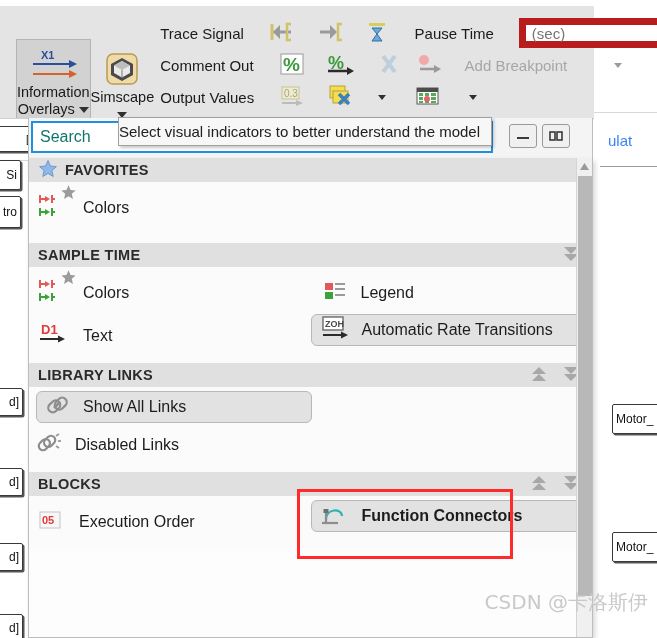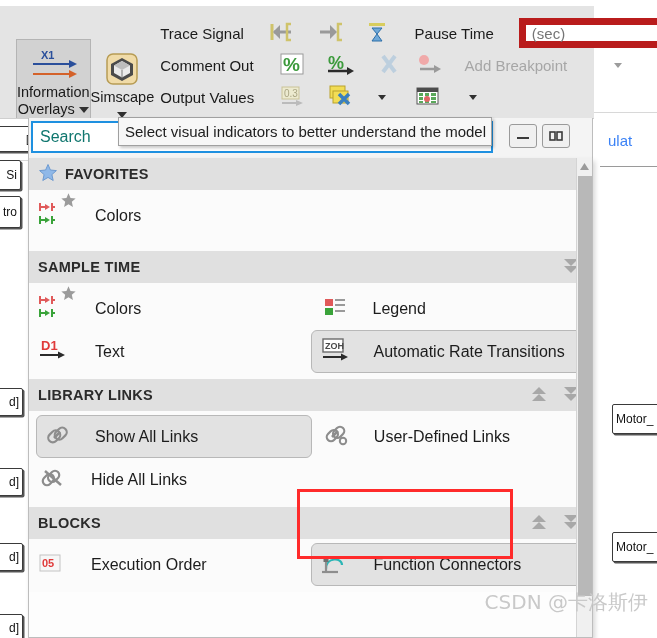--- a/index.html
+++ b/index.html
@@ -58,21 +58,21 @@
   .cmd-label{padding-right:3px;}
 
   .ic{display:inline-block;vertical-align:middle;}
 
   
   #tooltip{
     position:absolute;left:118px;top:117px;width:374px;height:29px;
     background:#f7f7f7;border:1px solid #a0a0a0;
     box-shadow:2px 2px 3px rgba(0,0,0,.22);
     font-size:15px;color:#202020;display:flex;align-items:center;
-    padding-left:6px;box-sizing:border-box;white-space:nowrap;z-index:40;
+    box-sizing:border-box;white-space:nowrap;z-index:40;
   }
 
   
   #searchrow{
     position:absolute;left:28px;top:118px;width:565px;height:40px;z-index:20;
     background:#f4f4f4;border-left:1px solid #bdbdbd;border-right:1px solid #bdbdbd;
     box-sizing:border-box;
   }
   #searchbox{
     position:absolute;left:2px;top:3px;width:462px;height:32px;
@@ -88,34 +88,34 @@
   }
 
   
   #panel{
     position:absolute;left:28px;top:158px;width:565px;height:480px;
     background:#fdfdfd;border:1px solid #bdbdbd;border-top:none;
     box-sizing:border-box;z-index:20;overflow:hidden;
     box-shadow:2px 3px 5px rgba(0,0,0,.17);
   }
   .sec-head{
-    height:32px;background:#e0e0e0;display:flex;align-items:center;
+    height:24px;background:#e0e0e0;display:flex;align-items:center;
     padding:0 10px 0 9px;box-sizing:border-box;
     font-size:14.5px;font-weight:bold;color:#2b2b2b;letter-spacing:.3px;
   }
   .sec-head .sp{flex:1;}
   .sec-body{background:#fbfbfb;padding:4px 0 6px 0;}
   .grid2{display:flex;flex-wrap:wrap;}
   .gi{
     width:50%;box-sizing:border-box;height:43px;display:flex;align-items:center;
-    padding-left:8px;font-size:16px;color:#1c1c1c;gap:24px;
+    padding-left:8px;font-size:16px;color:#1c1c1c;gap:12px;
   }
   .gi .gi-label{white-space:nowrap;}
   .gi.btnlike{
-    width:48%;margin-left:8px;height:43px;background:#e2e2e2;
+    width:48%;margin-left:8px;height:32px;background:#e2e2e2;
     border:1px solid #b8b8b8;border-radius:6px;box-sizing:border-box;
   }
   .gi.btnlike.r{margin-left:0;}
   .star{position:relative;}
   .star .stg{position:absolute;right:-6px;top:-7px;}
 
   
   #redbox{
     position:absolute;left:297px;top:489px;width:216px;height:70px;
     border:3px solid #ff2b2b;box-sizing:border-box;z-index:30;pointer-events:none;
@@ -481,43 +481,36 @@
         <span class="ic">
           <svg width="26" height="24" viewBox="0 0 26 24">
             <path d="M9 15 L15 9" stroke="#8d8d8d" stroke-width="2.6" fill="none"></path>
             <path d="M14 6 a4.5 4.5 0 0 1 6.4 6.4 L17.5 15.2 a4.5 4.5 0 0 1 -6.4 -6.4 Z" fill="none" stroke="#8d8d8d" stroke-width="2.2"></path>
             <path d="M11 18 a4.5 4.5 0 0 1 -6.4 -6.4 L7.5 8.8 a4.5 4.5 0 0 1 6.4 6.4 Z" fill="none" stroke="#8d8d8d" stroke-width="2.2"></path>
           </svg>
         </span>
         <span class="gi-label">Show All Links</span>
       </div>
 
-      <div class="gi" style="padding-left:12px;width:49%;">
-        <span class="ic">
-          <svg width="26" height="24" viewBox="0 0 26 24">
-            <path d="M8 14 L14 8" stroke="#8d8d8d" stroke-width="2.6" fill="none"></path>
-            <path d="M13 5 a4.2 4.2 0 0 1 6 6 L16.3 13.7 a4.2 4.2 0 0 1 -6 -6 Z" fill="none" stroke="#8d8d8d" stroke-width="2.2"></path>
-            <path d="M10 17 a4.2 4.2 0 0 1 -6 -6 L6.7 8.3 a4.2 4.2 0 0 1 6 6 Z" fill="none" stroke="#8d8d8d" stroke-width="2.2"></path>
-            <circle cx="19" cy="18" r="3.2" fill="none" stroke="#8d8d8d" stroke-width="2"></circle>
-          </svg>
-        </span>
-        <span class="gi-label">User-Defined Links</span>
-      </div>
-
-
-      <div class="gi" style="padding-left:12px;">
+
+      <div class="gi">
         <span class="ic">
           <svg width="26" height="24" viewBox="0 0 26 24">
             <path d="M11 6 a4.2 4.2 0 0 1 6 6 L14.3 14.7 a4.2 4.2 0 0 1 -6 -6 Z" fill="none" stroke="#8d8d8d" stroke-width="2.2"></path>
             <path d="M9 18 a4.2 4.2 0 0 1 -6 -6 L5.7 9.3 a4.2 4.2 0 0 1 6 6 Z" fill="none" stroke="#8d8d8d" stroke-width="2.2"></path>
-            <path d="M4 5 L20 19" stroke="#8d8d8d" stroke-width="2.4"></path>
-          </svg>
-        </span>
-        <span class="gi-label">Hide All Links</span>
-      </div>
+            <g stroke="#9a9a9a" stroke-width="1.8">
+              <line x1="19" y1="5" x2="22" y2="3"></line>
+                <line x1="21" y1="10" x2="24" y2="10"></line>
+                <line x1="19" y1="15" x2="22" y2="17"></line>
+            </g>
+          </svg>
+        </span>
+        <span class="gi-label">Disabled Links</span>
+      </div>
+
     </div>
   </div>
 
   <div class="sec-head">
     <span>BLOCKS</span>
     <span class="sp"></span>
     <span class="ic" style="margin-right:10px;">
       <svg width="22" height="22" viewBox="0 0 22 22">
         <polygon points="11,4 18,11 4,11" fill="#a8a8a8"></polygon>
         <polygon points="11,11 18,18 4,18" fill="#a8a8a8"></polygon>
@@ -535,21 +528,21 @@
       <div class="gi">
         <span class="ic">
           <svg width="30" height="26" viewBox="0 0 30 26">
             <rect x="3" y="5" width="20" height="16" fill="#f7f7f7" stroke="#c4c4c4" stroke-width="1"></rect>
             <text x="5" y="17" font-family="Liberation Sans, sans-serif" font-size="11" font-weight="bold" fill="#e03a3a">05</text>
           </svg>
         </span>
         <span class="gi-label">Execution Order</span>
       </div>
 
-      <div class="gi btnlike r" style="padding-left:8px;width:49%;">
+      <div class="gi btnlike r" style="padding-left:8px;width:49%;font-weight:bold;">
         <span class="ic">
           <svg width="30" height="28" viewBox="0 0 30 28">
             <path d="M6 20 C6 8, 22 8, 22 16" fill="none" stroke="#2ab5b5" stroke-width="2.2"></path>
             <line x1="2" y1="23" x2="18" y2="23" stroke="#8d8d8d" stroke-width="2.2"></line>
             <line x1="6" y1="12" x2="6" y2="23" stroke="#8d8d8d" stroke-width="2.2"></line>
             <rect x="3.5" y="9" width="5" height="4" fill="#6f6f6f"></rect>
           </svg>
         </span>
         <span class="gi-label">Function Connectors</span>
       </div>

